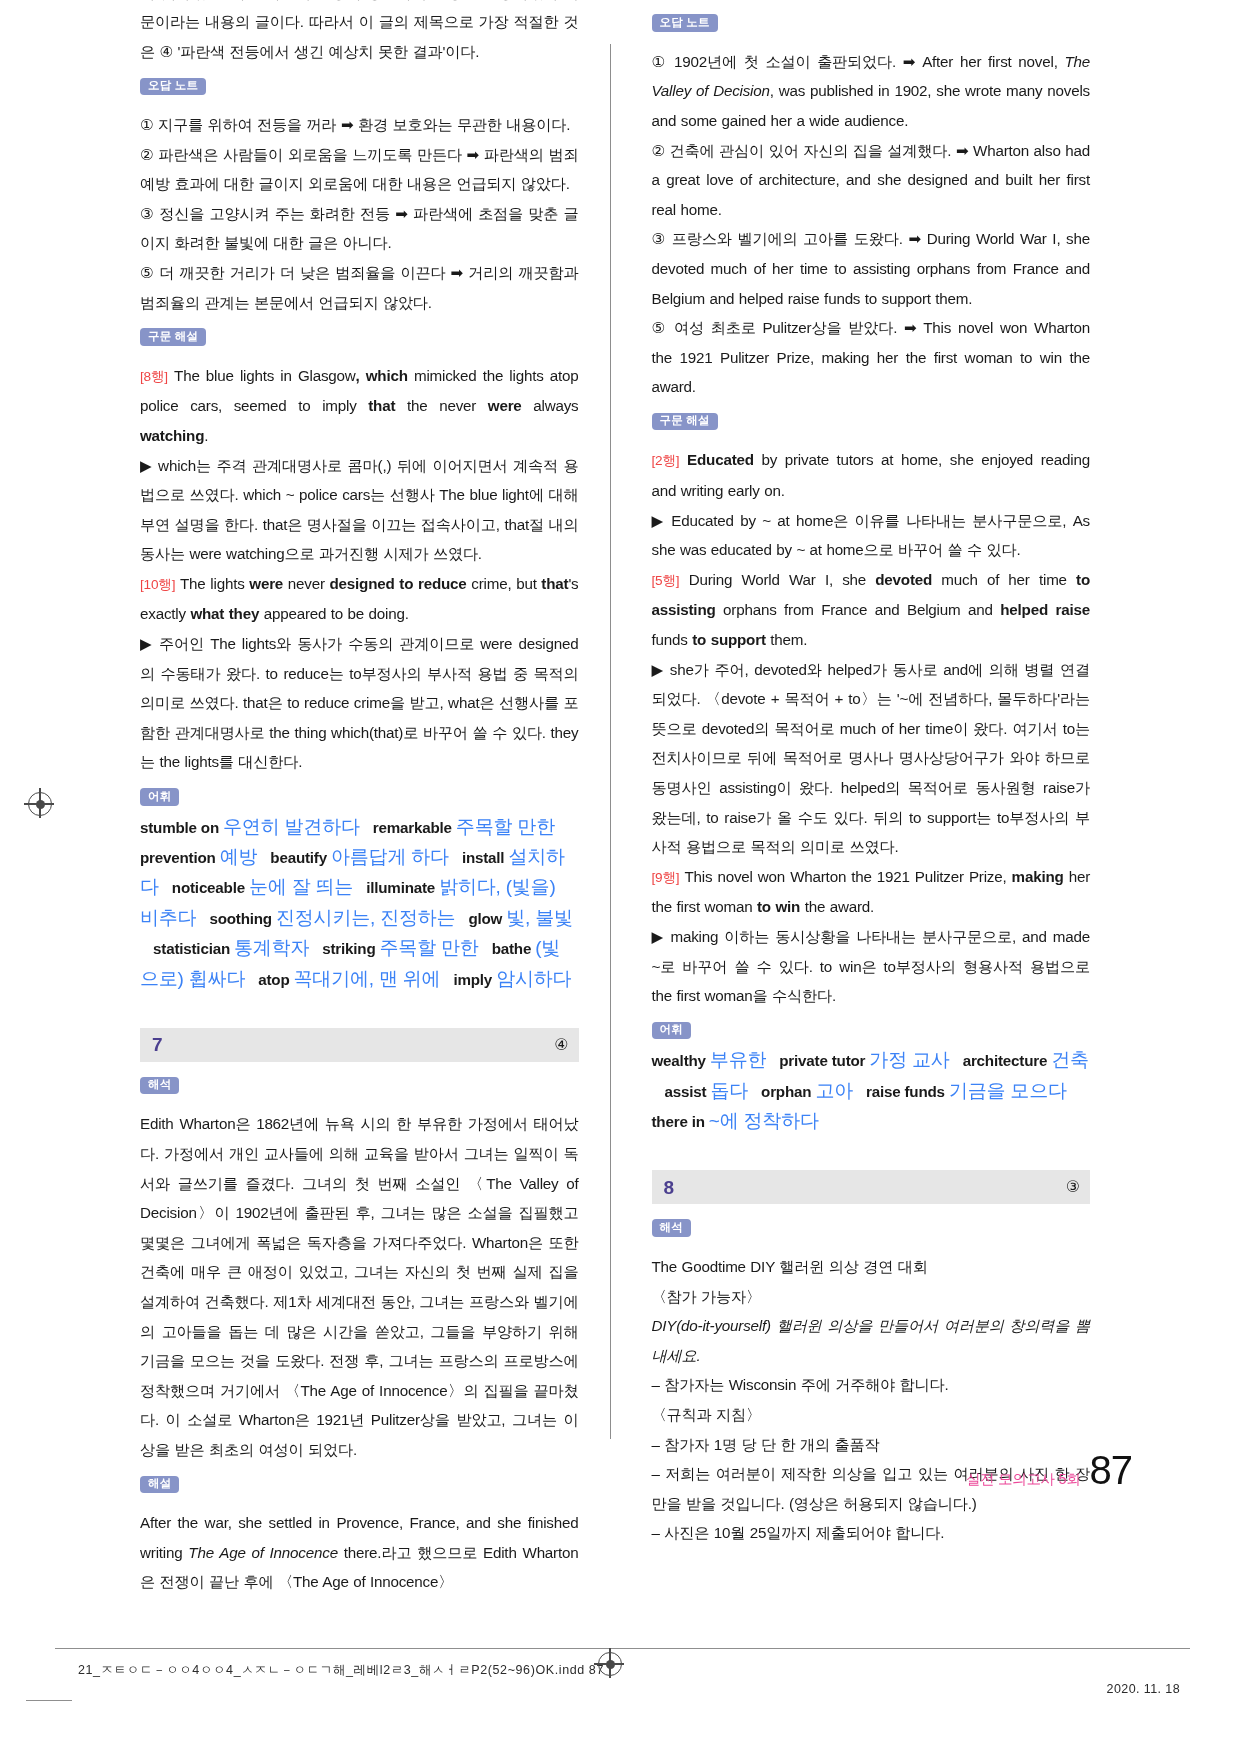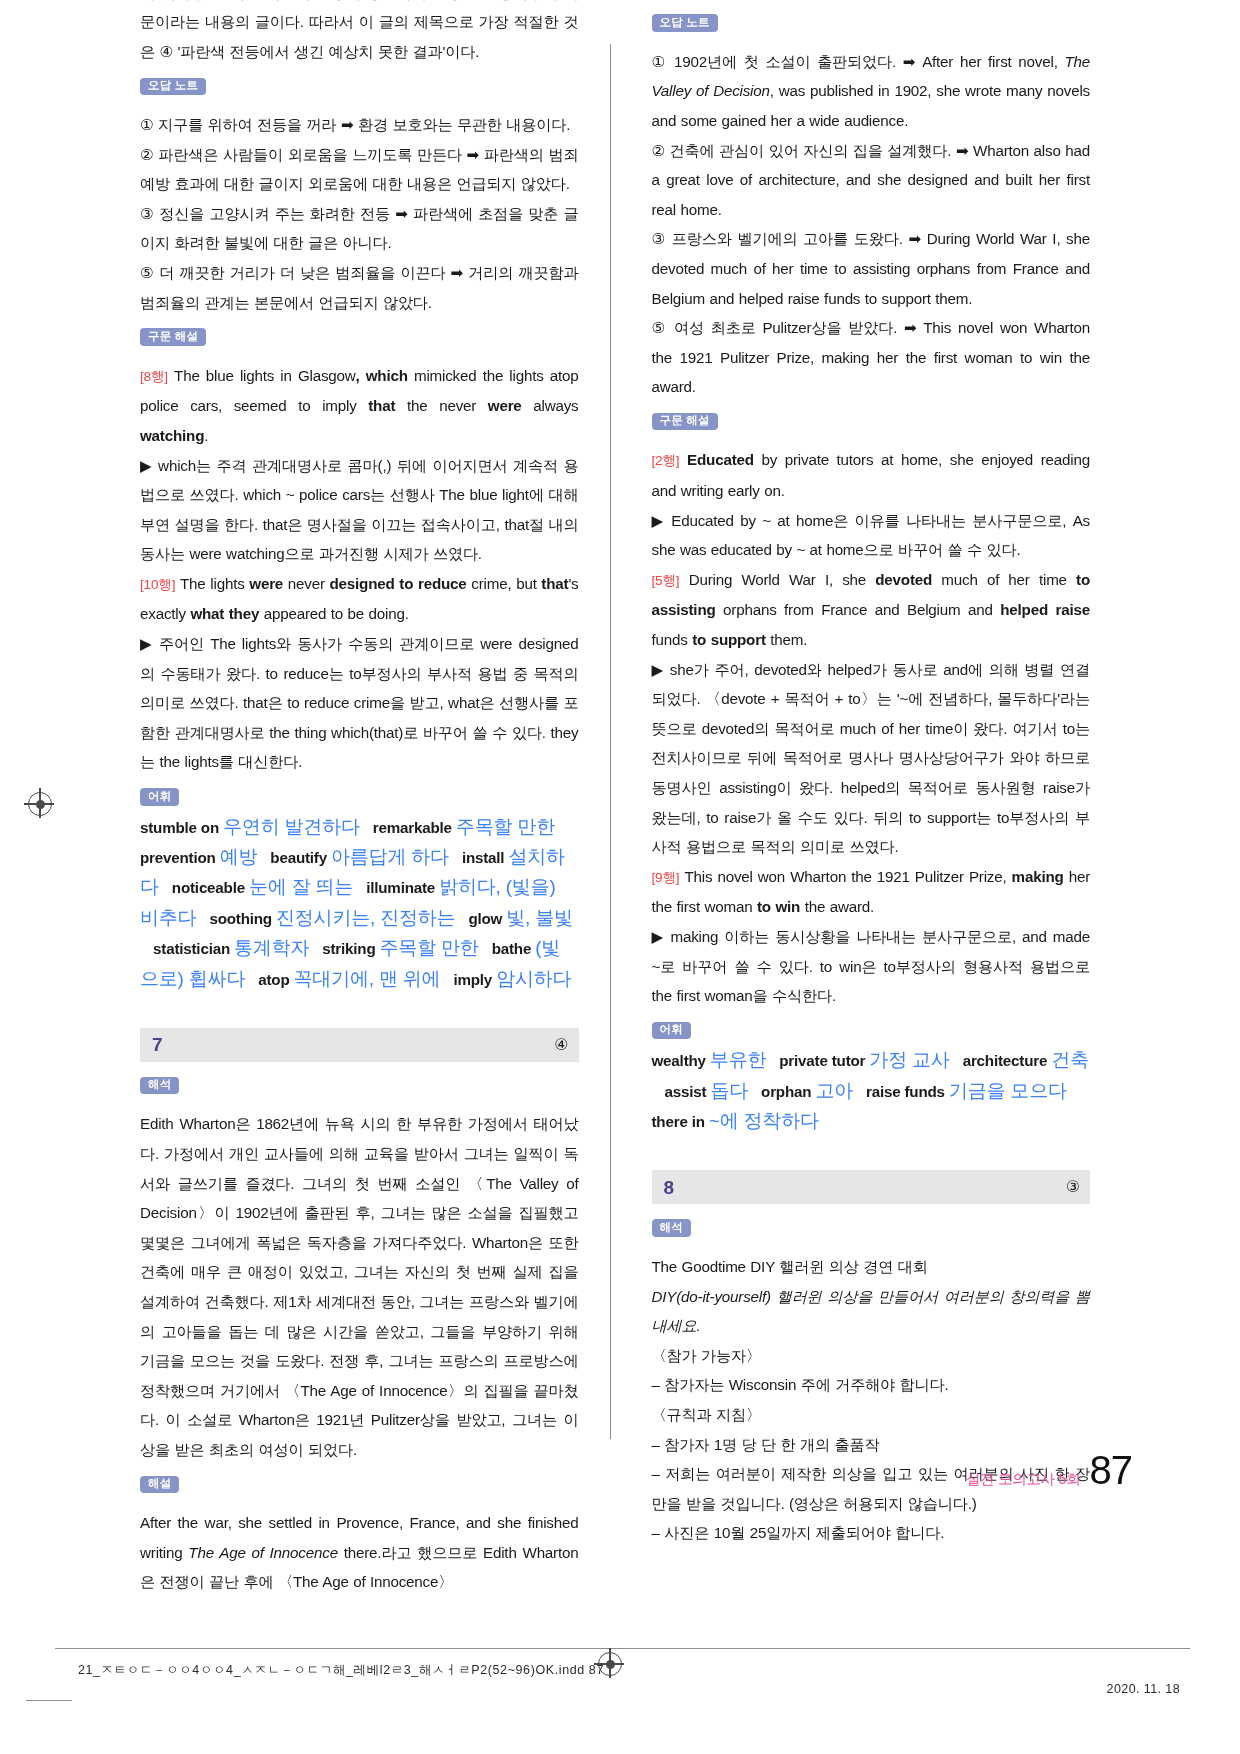--- a/index.html
+++ b/index.html
@@ -330,22 +330,22 @@
 
       
       <div class="qbar">
         <span class="qnum">8</span>
         <span class="qans">③</span>
       </div>
 
       
       <span class="tag">해석</span>
       <p class="t">The Goodtime DIY 핼러윈 의상 경연 대회</p>
+      <p class="t">〈참가 가능자〉</p>
       <p class="t i"><span>DIY(do-it-yourself)</span><span> 핼러윈 의상을 만들어서 여러분의 창의력을 뽐내세요.</span></p>
-      <p class="t">〈참가 가능자〉</p>
       <p class="t">– 참가자는 Wisconsin 주에 거주해야 합니다.</p>
       <p class="t">〈규칙과 지침〉</p>
       <p class="t">– 참가자 1명 당 단 한 개의 출품작</p>
       <p class="t">– 저희는 여러분이 제작한 의상을 입고 있는 여러분의 사진 한 장만을 받을 것입니다. (영상은 허용되지 않습니다.)</p>
       <p class="t">– 사진은 10월 25일까지 제출되어야 합니다.</p>
     </div>
   </div>
 
   <div class="page-foot">
     <span class="label">실전 모의고사 5회</span>

